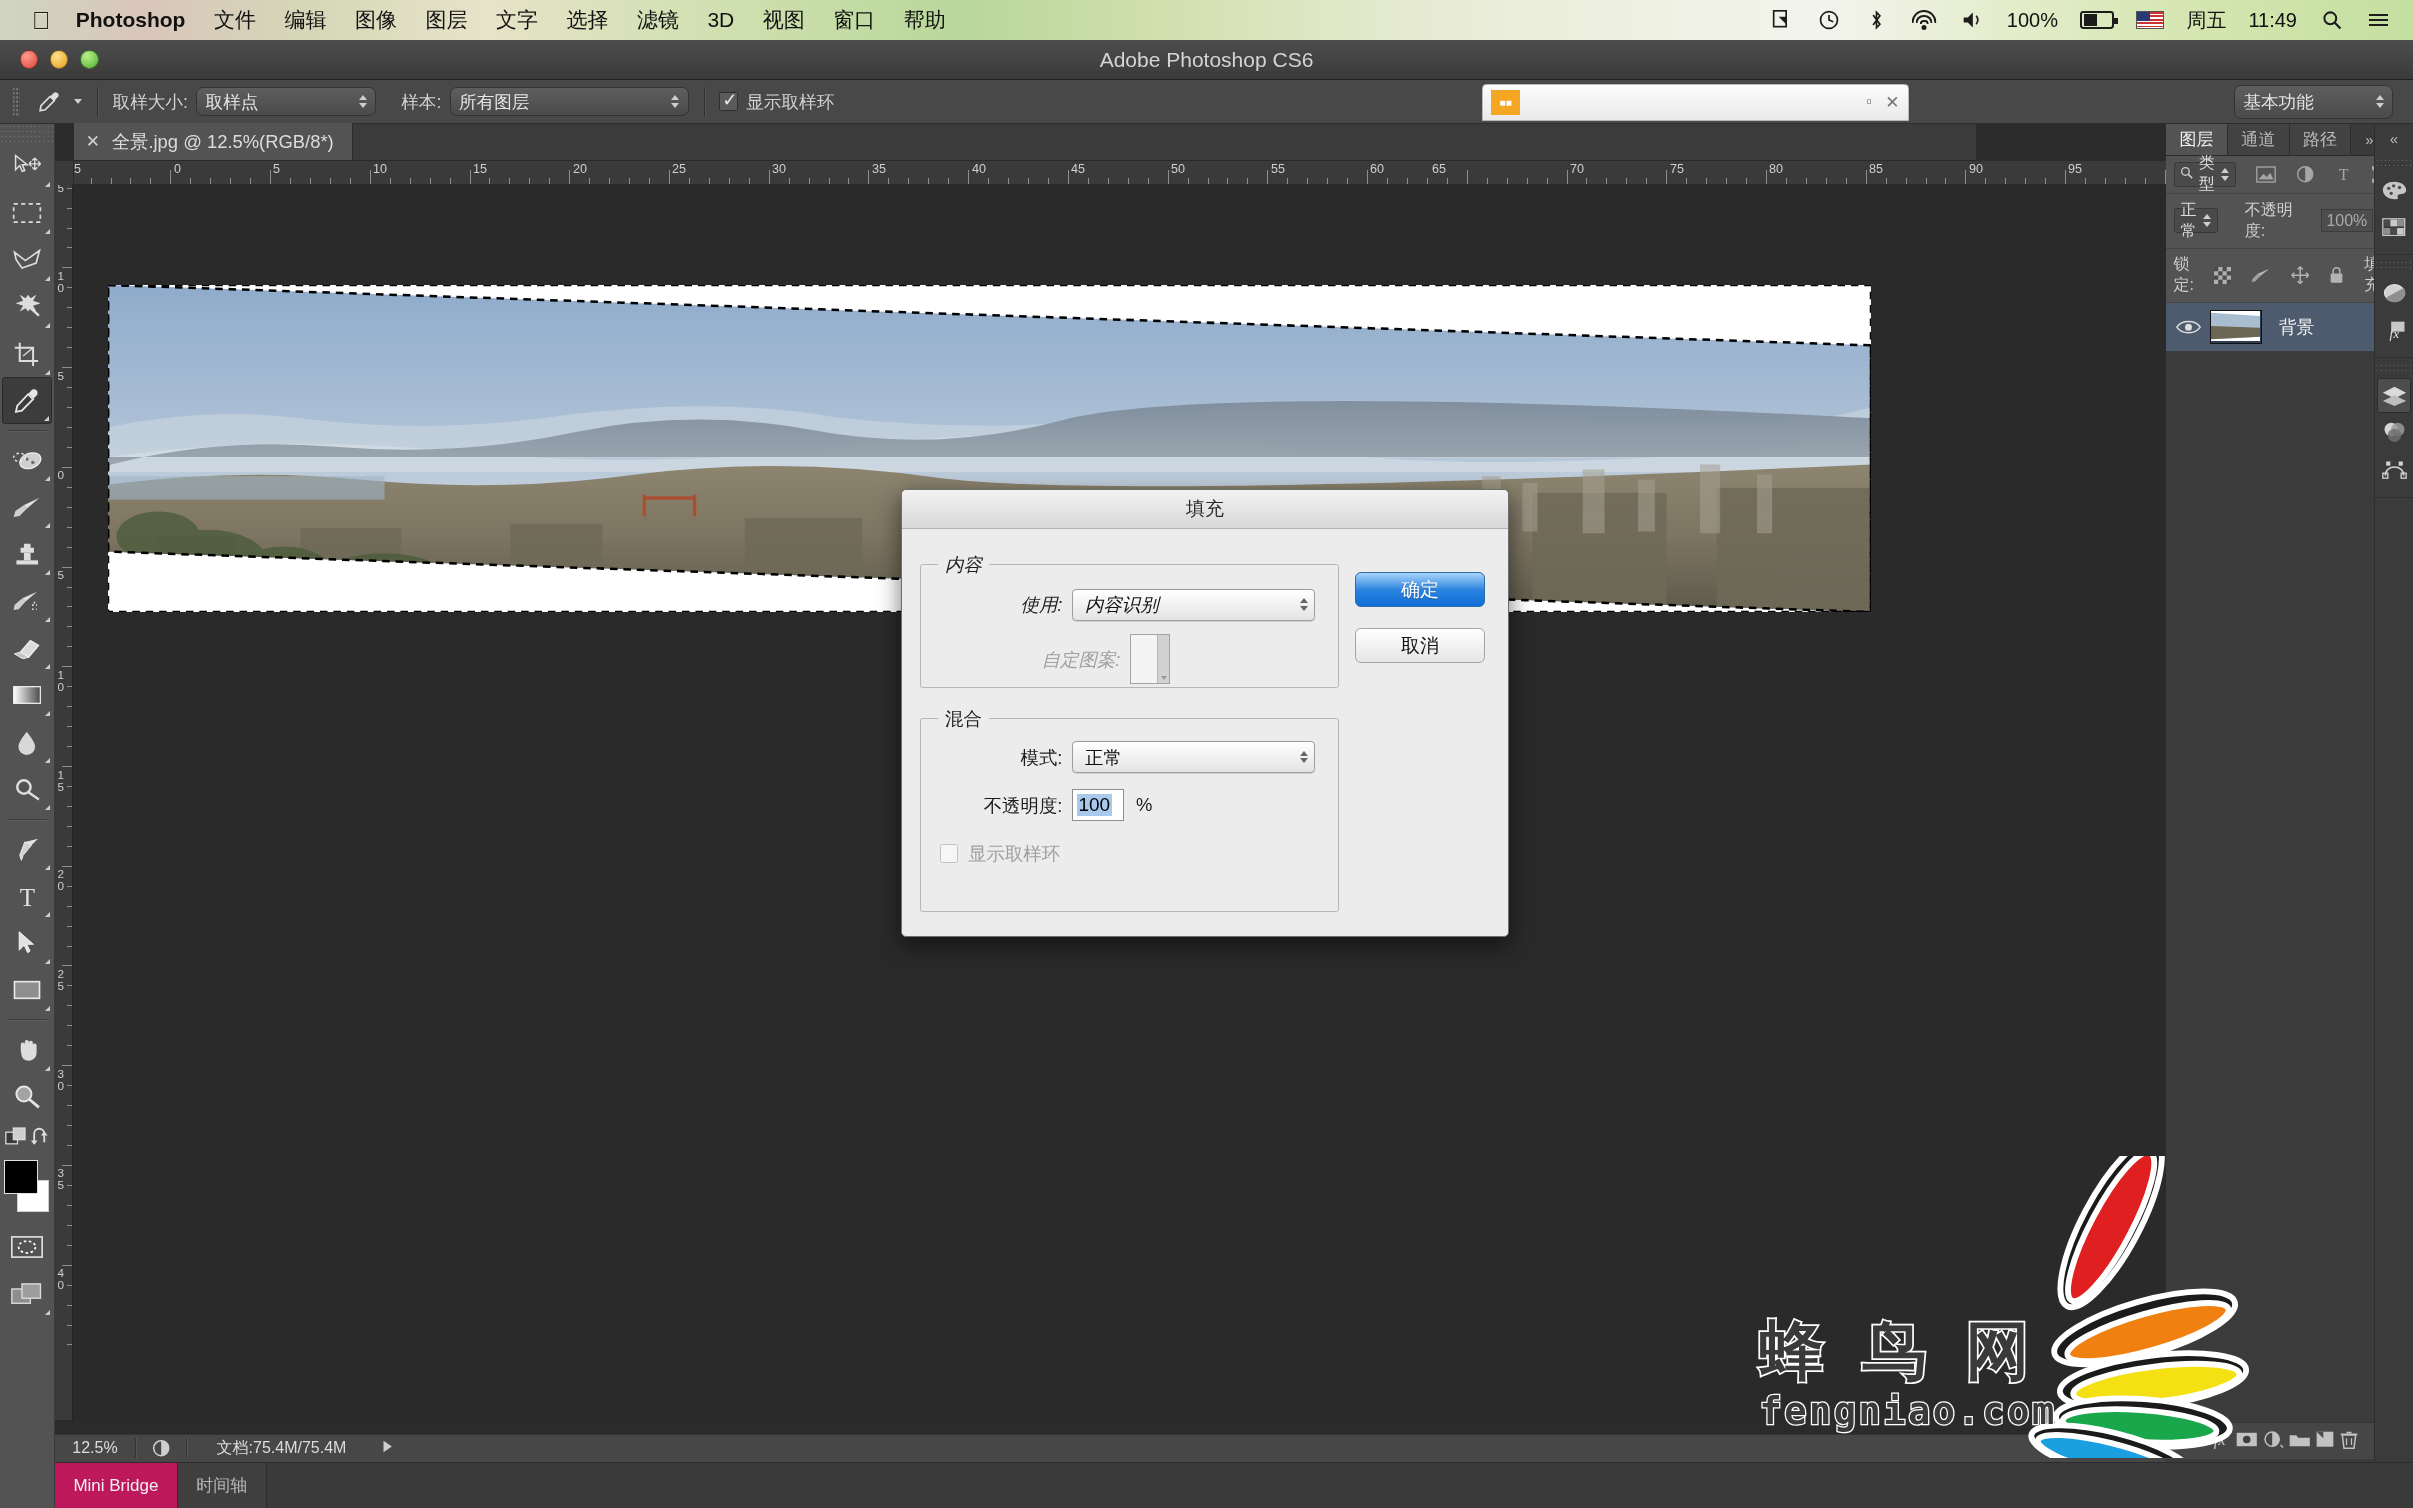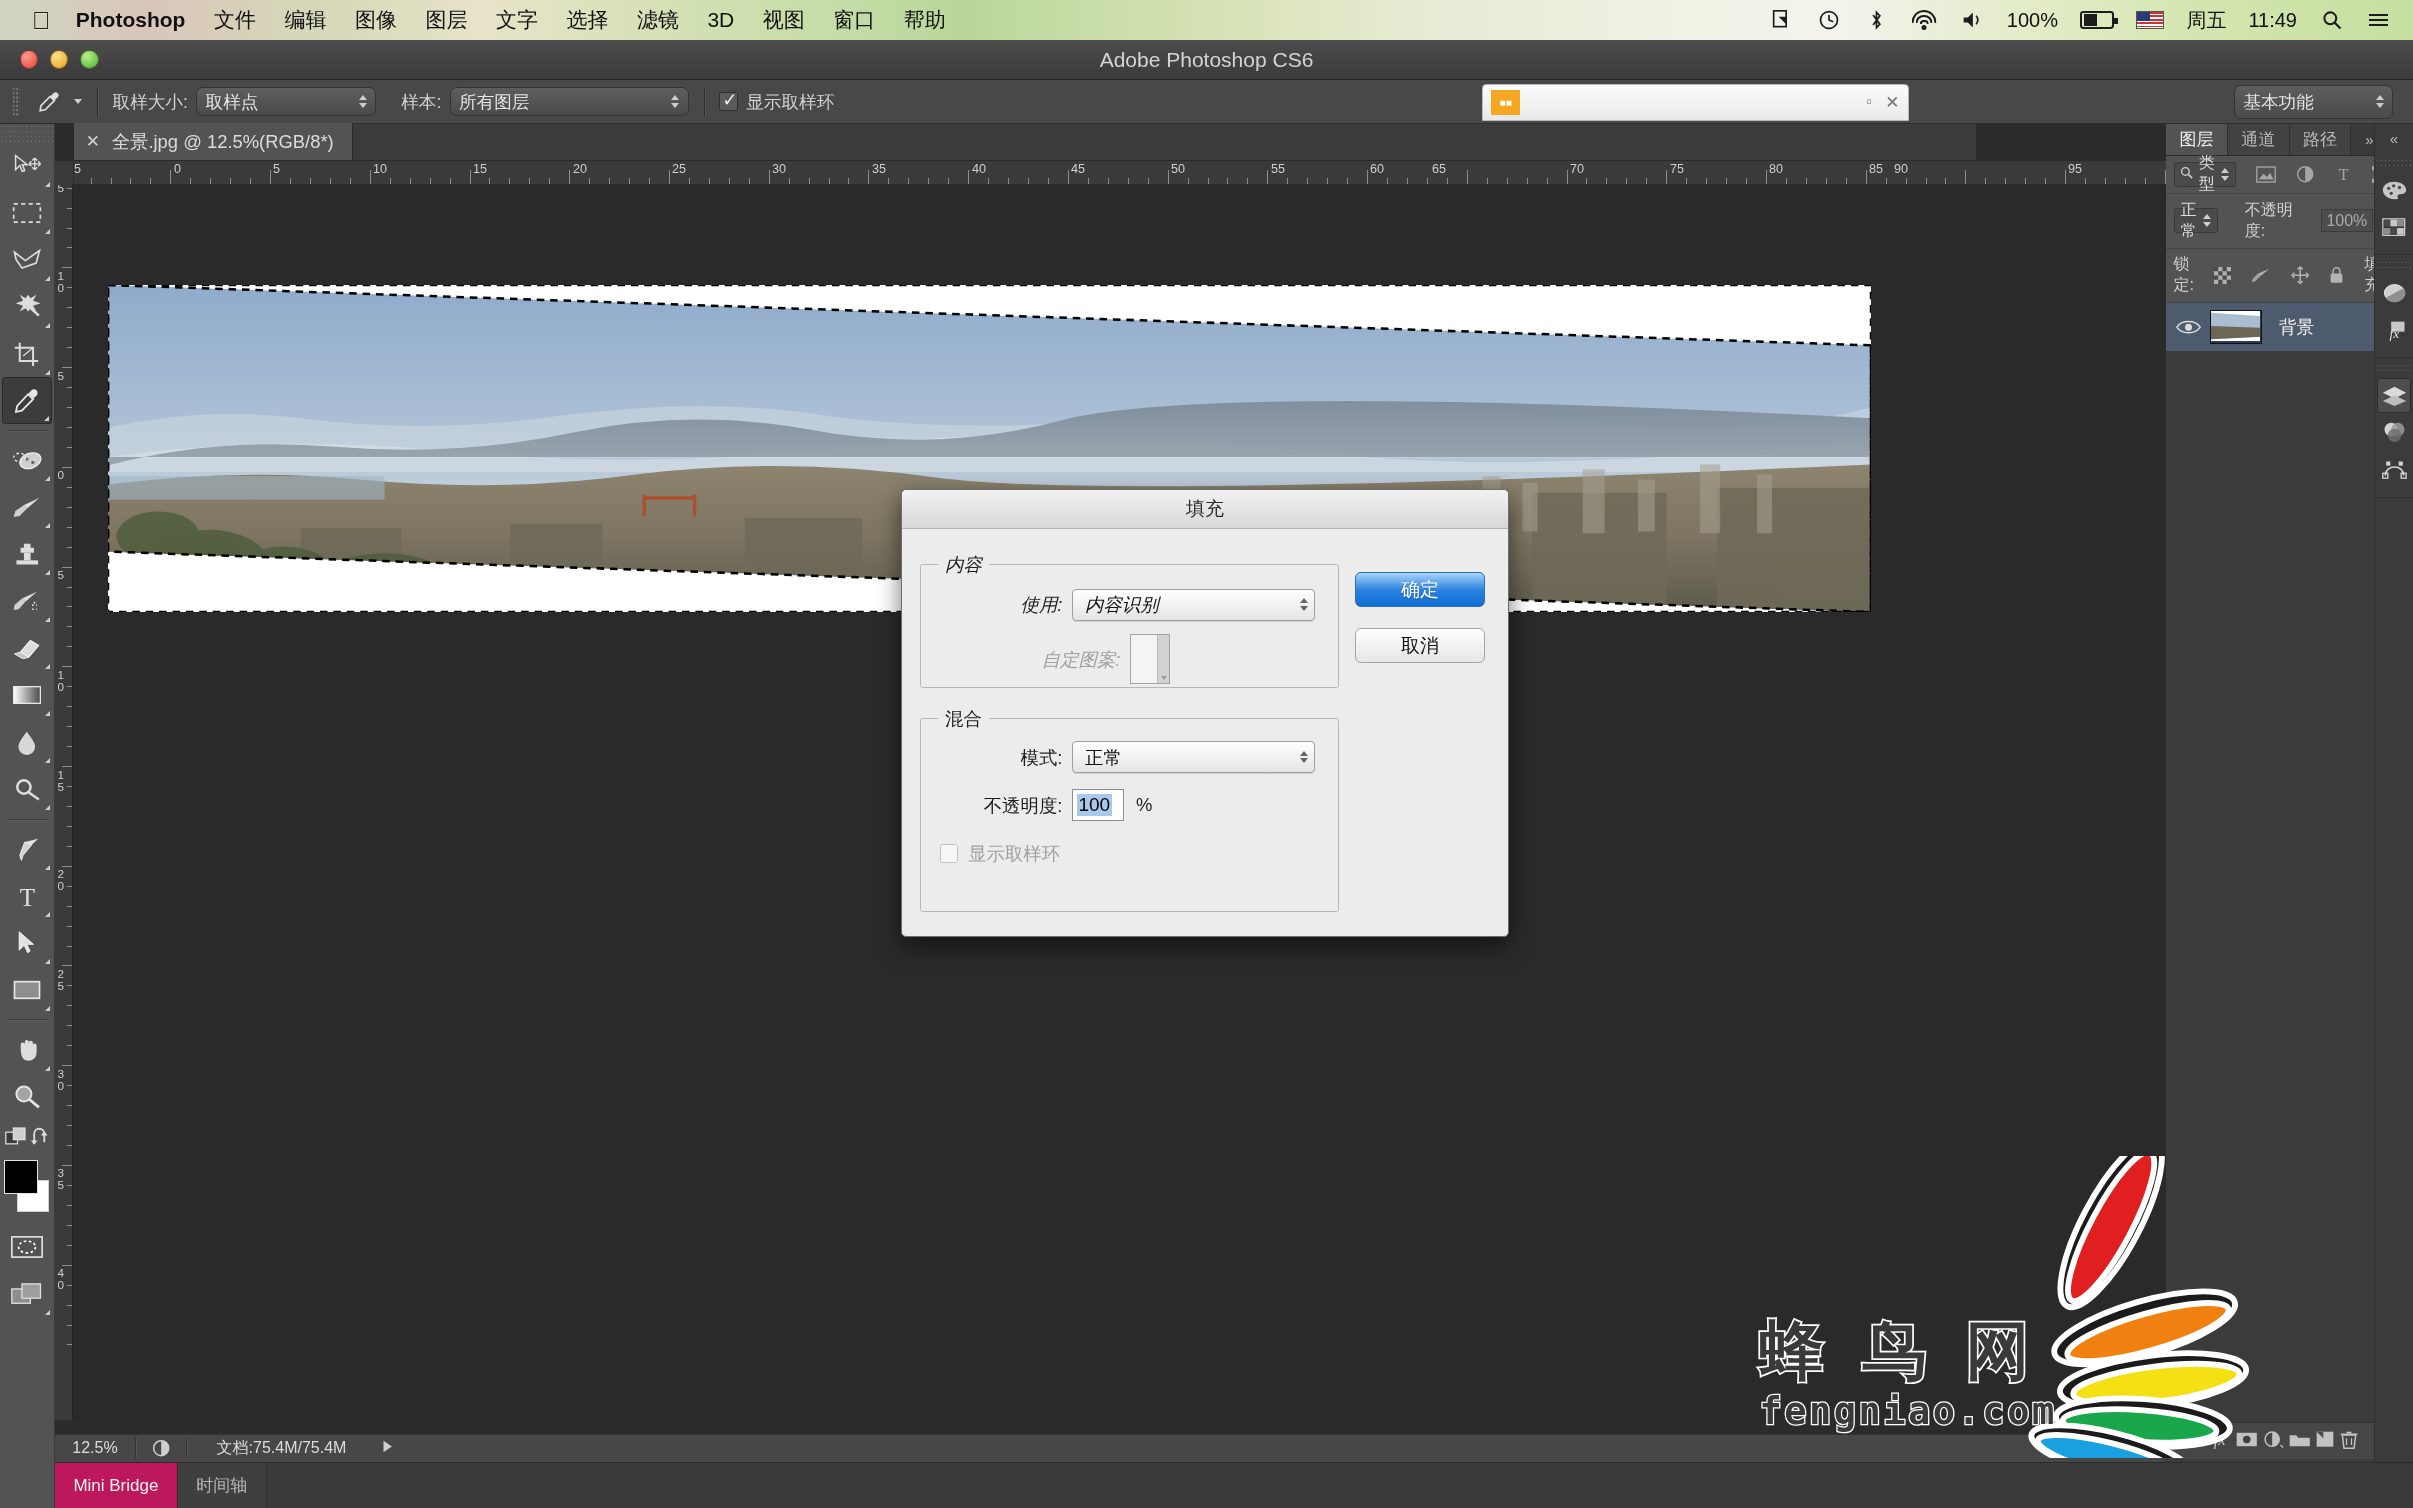--- a/index.html
+++ b/index.html
@@ -665,21 +665,21 @@
     <div class="rtick" style="left: 1732px; height: 5.9px;"></div>
     <div class="rtick" style="left: 1752px; height: 5.9px;"></div>
     <div class="rtick" style="left: 1772px; height: 5.9px;"></div>
     <div class="rtick" style="left: 1792px; height: 13.4px;"></div>
     <div class="rlabel" style="left: 1795px;">85</div>
     <div class="rtick" style="left: 1812px; height: 5.9px;"></div>
     <div class="rtick" style="left: 1832px; height: 5.9px;"></div>
     <div class="rtick" style="left: 1852px; height: 5.9px;"></div>
     <div class="rtick" style="left: 1871px; height: 5.9px;"></div>
     <div class="rtick" style="left: 1891px; height: 13.4px;"></div>
-    <div class="rlabel" style="left: 1820px;">90</div>
+    <div class="rlabel" style="left: 1895px;">90</div>
     <div class="rtick" style="left: 1911px; height: 5.9px;"></div>
     <div class="rtick" style="left: 1931px; height: 5.9px;"></div>
     <div class="rtick" style="left: 1951px; height: 5.9px;"></div>
     <div class="rtick" style="left: 1971px; height: 5.9px;"></div>
     <div class="rtick" style="left: 1991px; height: 13.4px;"></div>
     <div class="rlabel" style="left: 1994px;">95</div>
     <div class="rtick" style="left: 2011px; height: 5.9px;"></div>
     <div class="rtick" style="left: 2031px; height: 5.9px;"></div>
     <div class="rtick" style="left: 2051px; height: 5.9px;"></div>
     <div class="rtick" style="left: 2071px; height: 5.9px;"></div>

